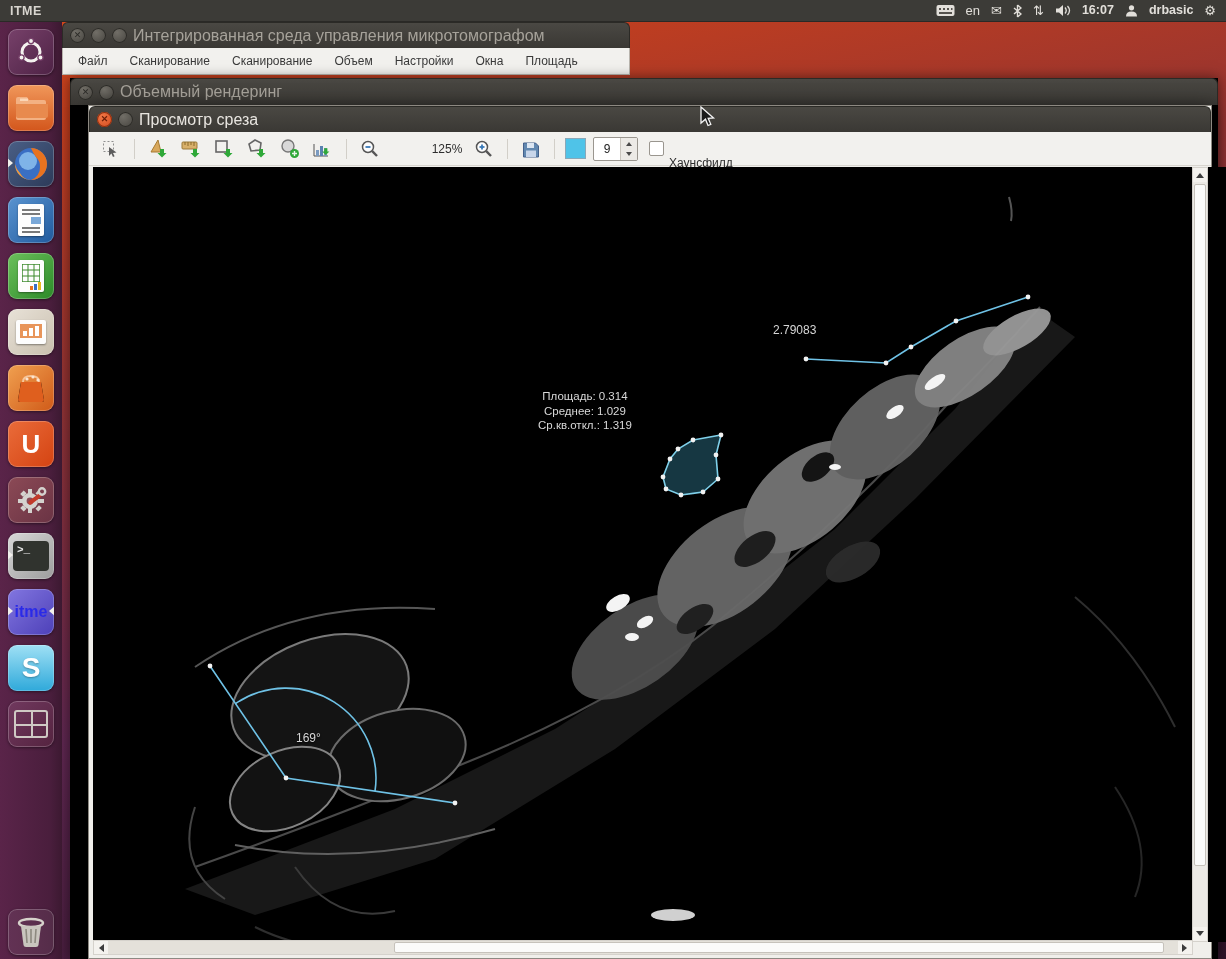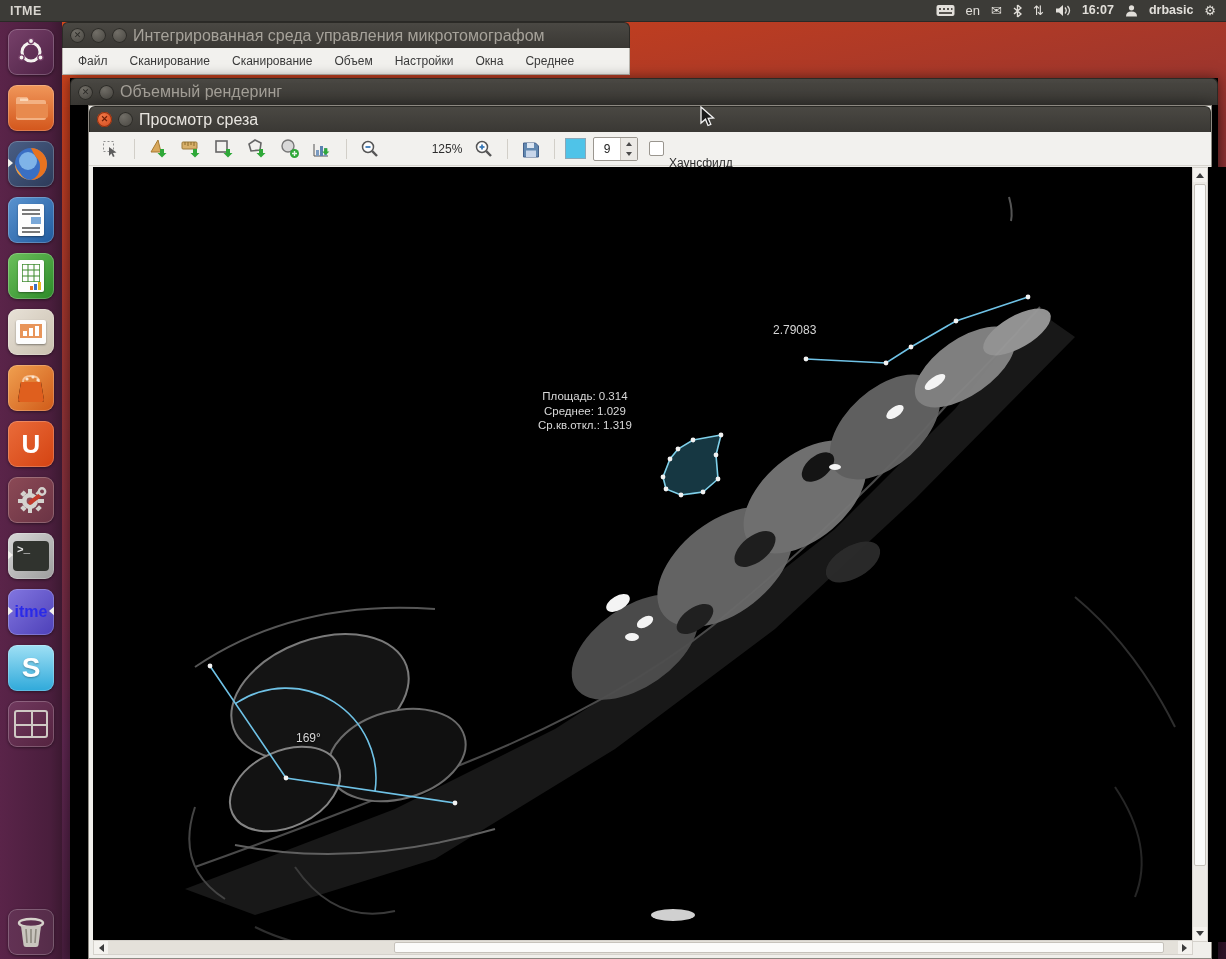--- a/index.html
+++ b/index.html
@@ -271,21 +271,21 @@
       <span class="wbtn"></span>
       <span class="wtitle">Интегрированная среда управления микротомографом</span>
     </div>
     <div class="menubar">
       <span class="menu-item">Файл</span>
       <span class="menu-item">Сканирование</span>
       <span class="menu-item">Сканирование</span>
       <span class="menu-item">Объем</span>
       <span class="menu-item">Настройки</span>
       <span class="menu-item">Окна</span>
-      <span class="menu-item">Среднее</span>
+      <span class="menu-item">Площадь</span>
     </div>
   </div>
 
   <div class="window volume-window">
     <div class="titlebar">
       <span class="wbtn">✕</span>
       <span class="wbtn"></span>
       <span class="wtitle">Объемный рендеринг</span>
     </div>
   </div>

